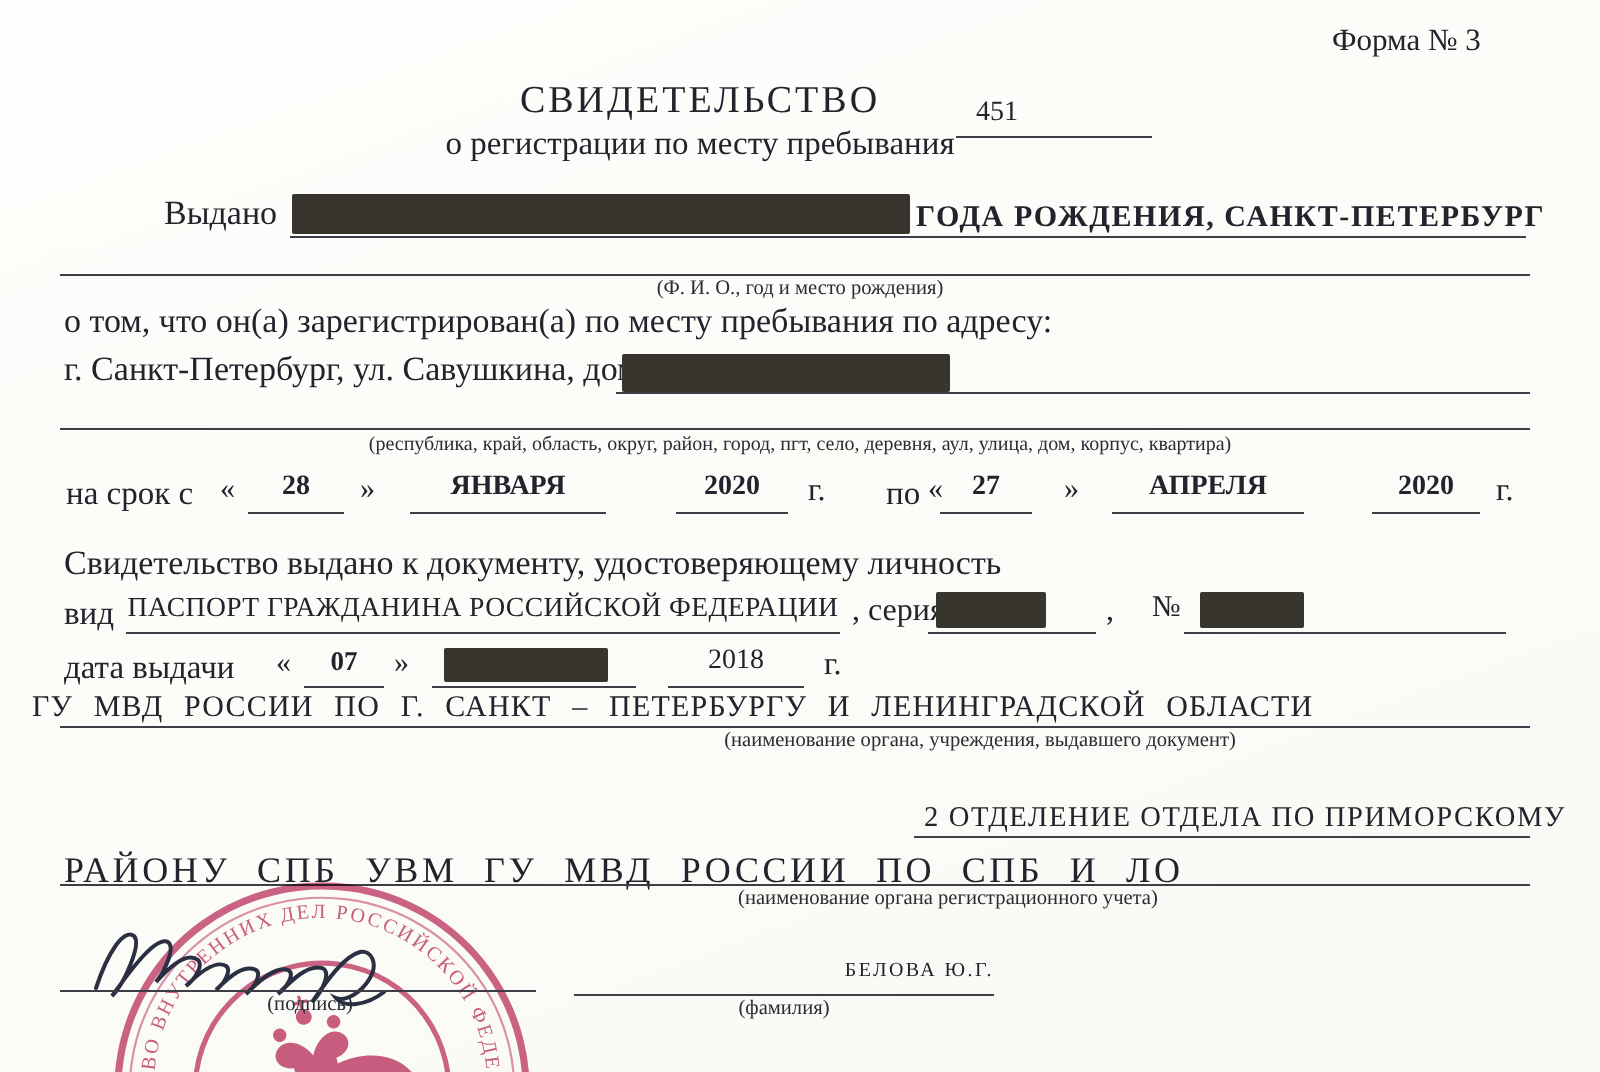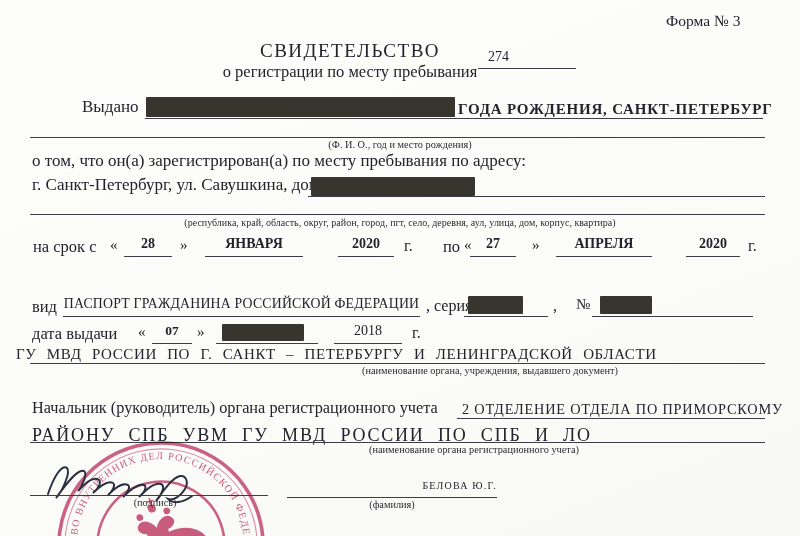--- a/index.html
+++ b/index.html
@@ -20,21 +20,21 @@
   .sig-svg{position:absolute;left:32px;top:458px;}
 </style>
 </head>
 <body>
 
 <div class="page">
 
   <div class="abs" style="left:666px;top:12px;font-size:15.5px;">Форма № 3</div>
 
   <div class="abs" style="left:205px;top:40px;width:290px;text-align:center;font-size:19px;letter-spacing:1.5px;">СВИДЕТЕЛЬСТВО</div>
-  <div class="abs" style="left:488px;top:49px;font-size:14px;">274</div>
+  <div class="abs" style="left:488px;top:49px;font-size:14px;">451</div>
   <div class="hline" style="left:478px;top:68px;width:98px;"></div>
   <div class="abs" style="left:205px;top:62px;width:290px;text-align:center;font-size:16.5px;">о регистрации по месту пребывания</div>
 
   <div class="abs big" style="left:82px;top:97px;">Выдано</div>
   <div class="redact" style="left:146px;top:97px;width:309px;height:20px;"></div>
   <div class="abs" style="left:458px;top:101px;font-size:15px;font-weight:bold;letter-spacing:0.8px;">ГОДА РОЖДЕНИЯ, САНКТ-ПЕТЕРБУРГ</div>
   <div class="hline" style="left:145px;top:118px;width:618px;"></div>
   <div class="hline" style="left:30px;top:137px;width:735px;"></div>
   <div class="caption" style="left:80px;top:139px;width:640px;">(Ф. И. О., год и место рождения)</div>
 
@@ -54,20 +54,21 @@
   <div class="ucell" style="left:338px;top:236px;width:56px;">2020</div>
   <div class="abs" style="left:404px;top:237px;font-size:16px;">г.</div>
   <div class="abs" style="left:443px;top:237px;font-size:16.5px;">по</div>
   <div class="abs" style="left:464px;top:237px;font-size:15px;">«</div>
   <div class="ucell" style="left:470px;top:236px;width:46px;">27</div>
   <div class="abs" style="left:532px;top:237px;font-size:15px;">»</div>
   <div class="ucell" style="left:556px;top:236px;width:96px;">АПРЕЛЯ</div>
   <div class="ucell" style="left:686px;top:236px;width:54px;">2020</div>
   <div class="abs" style="left:748px;top:237px;font-size:16px;">г.</div>
 
+  <div class="abs big" style="left:32px;top:272px;">Свидетельство выдано к документу, удостоверяющему личность</div>
 
   <div class="abs" style="left:32px;top:297px;font-size:16.5px;">вид</div>
   <div class="ucell" style="left:63px;top:296px;width:357px;font-weight:normal;font-size:13.8px;letter-spacing:0.2px;">ПАСПОРТ ГРАЖДАНИНА РОССИЙСКОЙ ФЕДЕРАЦИИ</div>
   <div class="abs" style="left:426px;top:297px;font-size:16px;">, серия</div>
   <div class="ucell" style="left:464px;top:296px;width:84px;">
     <div class="redact" style="left:4px;top:0px;width:55px;height:18px;"></div>
   </div>
   <div class="abs" style="left:553px;top:297px;font-size:16px;">,</div>
   <div class="abs" style="left:576px;top:296px;font-size:15px;">№</div>
   <div class="ucell" style="left:592px;top:296px;width:161px;">
@@ -81,21 +82,20 @@
   <div class="ucell" style="left:216px;top:323px;width:102px;">
     <div class="redact" style="left:6px;top:1px;width:82px;height:17px;"></div>
   </div>
   <div class="ucell" style="left:334px;top:323px;width:68px;font-weight:normal;font-size:14px;">2018</div>
   <div class="abs" style="left:412px;top:324px;font-size:16px;">г.</div>
 
   <div class="abs" style="left:16px;top:346px;font-size:15px;letter-spacing:0.6px;word-spacing:6px;">ГУ МВД РОССИИ ПО Г. САНКТ – ПЕТЕРБУРГУ И ЛЕНИНГРАДСКОЙ ОБЛАСТИ</div>
   <div class="hline" style="left:30px;top:363px;width:735px;"></div>
   <div class="caption" style="left:230px;top:365px;width:520px;">(наименование органа, учреждения, выдавшего документ)</div>
 
-  <div class="abs" style="left:32px;top:398px;font-size:16.3px;">Начальник (руководитель) органа регистрационного учета</div>
   <div class="abs" style="left:462px;top:401px;font-size:14.3px;letter-spacing:0.8px;">2 ОТДЕЛЕНИЕ ОТДЕЛА ПО ПРИМОРСКОМУ</div>
   <div class="hline" style="left:457px;top:418px;width:308px;"></div>
   <div class="abs" style="left:32px;top:425px;font-size:18px;letter-spacing:1.8px;word-spacing:7px;">РАЙОНУ СПБ УВМ ГУ МВД РОССИИ ПО СПБ И ЛО</div>
   <div class="hline" style="left:30px;top:442px;width:735px;"></div>
   <div class="caption" style="left:254px;top:444px;width:440px;">(наименование органа регистрационного учета)</div>
 
   <svg class="stamp-svg" width="218" height="218" viewBox="0 0 220 220">
     <g stroke="#c4426d" fill="none" opacity="0.82">
       <circle cx="110" cy="110" r="103" stroke-width="3.6"></circle>
       <circle cx="110" cy="110" r="97" stroke-width="1.1" opacity="0.7"></circle>

